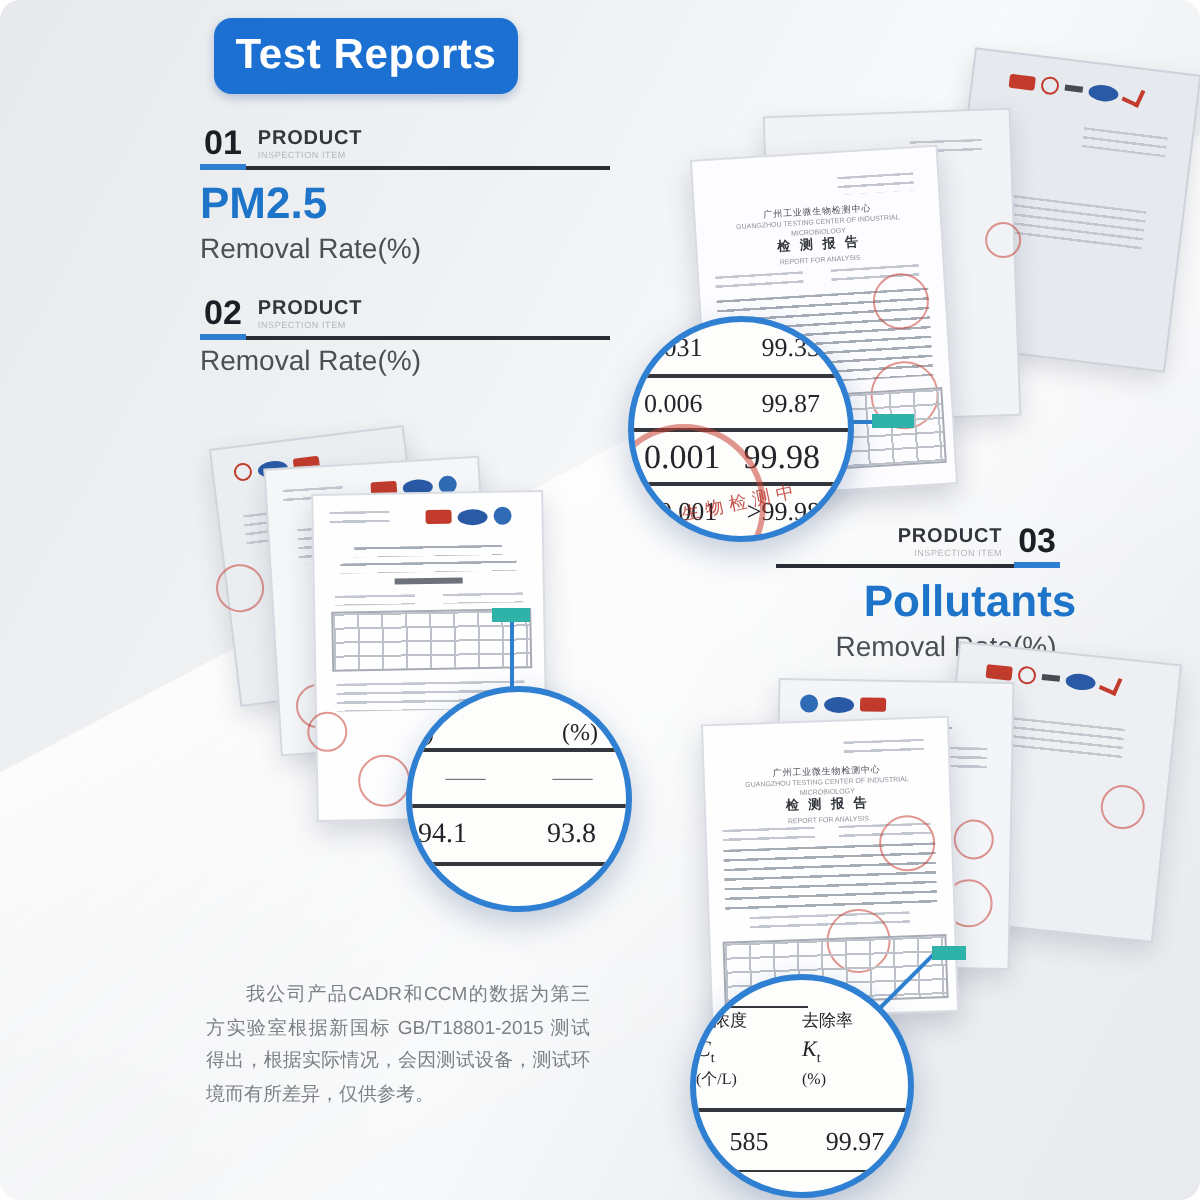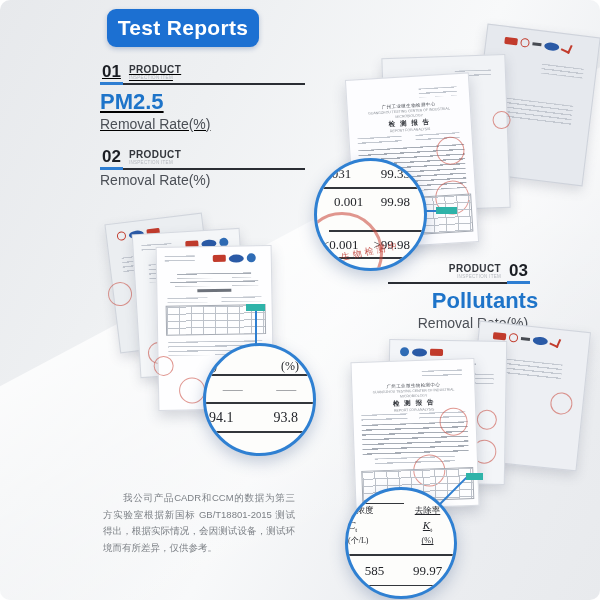--- a/index.html
+++ b/index.html
@@ -93,21 +93,21 @@
       <div class="doc-h2">REPORT FOR ANALYSIS</div>
     </div>
     <div class="abs tb" style="left:8px;top:58px;width:44px;height:8px;"></div>
     <div class="abs tb" style="left:66px;top:58px;width:44px;height:8px;"></div>
     <div class="abs tbd" style="left:8px;top:70px;width:106px;height:44px;"></div>
     <div class="ring" style="left:86px;top:62px;width:26px;height:26px;"></div>
     <div class="ring" style="left:82px;top:106px;width:32px;height:32px;"></div>
     <div class="abs grid" style="left:6px;top:120px;width:110px;height:36px;"></div>
   </div>
 
-  <div class="sec" style="left:100px;top:63px;width:205px;text-decoration:underline;">
+  <div class="sec" style="left:100px;top:63px;width:205px;">
     <div class="sec-hd">
       <span class="sec-num">01</span>
       <span class="sec-lbl">
         <span class="sec-label">PRODUCT</span>
         <span class="sec-sub">INSPECTION ITEM</span>
       </span>
     </div>
     <div class="sec-title">PM2.5</div>
     <div class="sec-desc">Removal Rate(%)</div>
   </div>
@@ -217,21 +217,25 @@
   <div class="conn" style="left:255px;top:310px;width:2px;height:35px;"></div>
   <div class="teal" style="left:246px;top:304px;width:19px;height:7px;"></div>
   <div class="conn" style="left:437px;top:506px;width:43px;height:2px;transform:rotate(-45deg);transform-origin:left center;"></div>
   <div class="teal" style="left:466px;top:473px;width:17px;height:7px;"></div>
 
   <div class="lens" style="left:314px;top:158px;width:107px;height:107px;">
     <div class="lrow" style="height:26px;font-size:13px;padding:0 14px 0 5px;">
       <span>0.031</span>
       <span>99.33</span>
     </div>
-    <div class="lrow" style="height:25px;font-size:13px;padding:0 14px 16px 5px;margin-left:12px;">
+    <div class="lrow" style="height:25px;font-size:13px;padding:0 14px 0 5px;">
+      <span>0.006</span>
+      <span>99.87</span>
+    </div>
+    <div class="lrow" style="height:25px;font-size:17px;padding:0 14px 0 5px;">
       <span>0.001</span>
       <span>99.98</span>
     </div>
     <div class="lrow" style="height:25px;font-size:13px;padding:0 14px 0 5px;">
       <span>&lt;0.001</span>
       <span>&gt;99.98</span>
     </div>
     <div class="ring" style="left:-16px;bottom:-26px;width:76px;height:76px;border-width:3px;"></div>
     <div class="stamp-text" style="bottom:10px;">生物检测中</div>
   </div>
@@ -252,21 +256,21 @@
   </div>
 
   <div class="lens" style="left:345px;top:487px;width:106px;height:106px;">
     <div class="abs" style="left:14px;top:13px;width:42px;border-top:1.5px solid #33363b;"></div>
     <div style="display:flex;height:66px;padding-top:14px;font-family:'Liberation Serif',serif;color:#23252a;border-bottom:2px solid #33363b;box-sizing:border-box;">
       <div style="flex:1;text-align:left;line-height:1.5;">
         <div style="font-size:8.5px;">终浓度</div>
         <div style="font-size:11px;"><i>C</i><sub style="font-size:7px;">t</sub></div>
         <div style="font-size:8px;">(个/L)</div>
       </div>
-      <div style="flex:1;text-align:center;line-height:1.5;text-decoration:underline;">
+      <div style="flex:1;text-align:left;line-height:1.5;">
         <div style="font-size:8.5px;">去除率</div>
         <div style="font-size:11px;"><i>K</i><sub style="font-size:7px;">t</sub></div>
         <div style="font-size:8px;">(%)</div>
       </div>
     </div>
     <div style="display:flex;height:30px;align-items:center;font-family:'Liberation Serif',serif;font-size:13px;color:#23252a;border-bottom:1.5px solid #33363b;box-sizing:border-box;">
       <div style="flex:1;text-align:center;">585</div>
       <div style="flex:1;text-align:center;">99.97</div>
     </div>
   </div>

